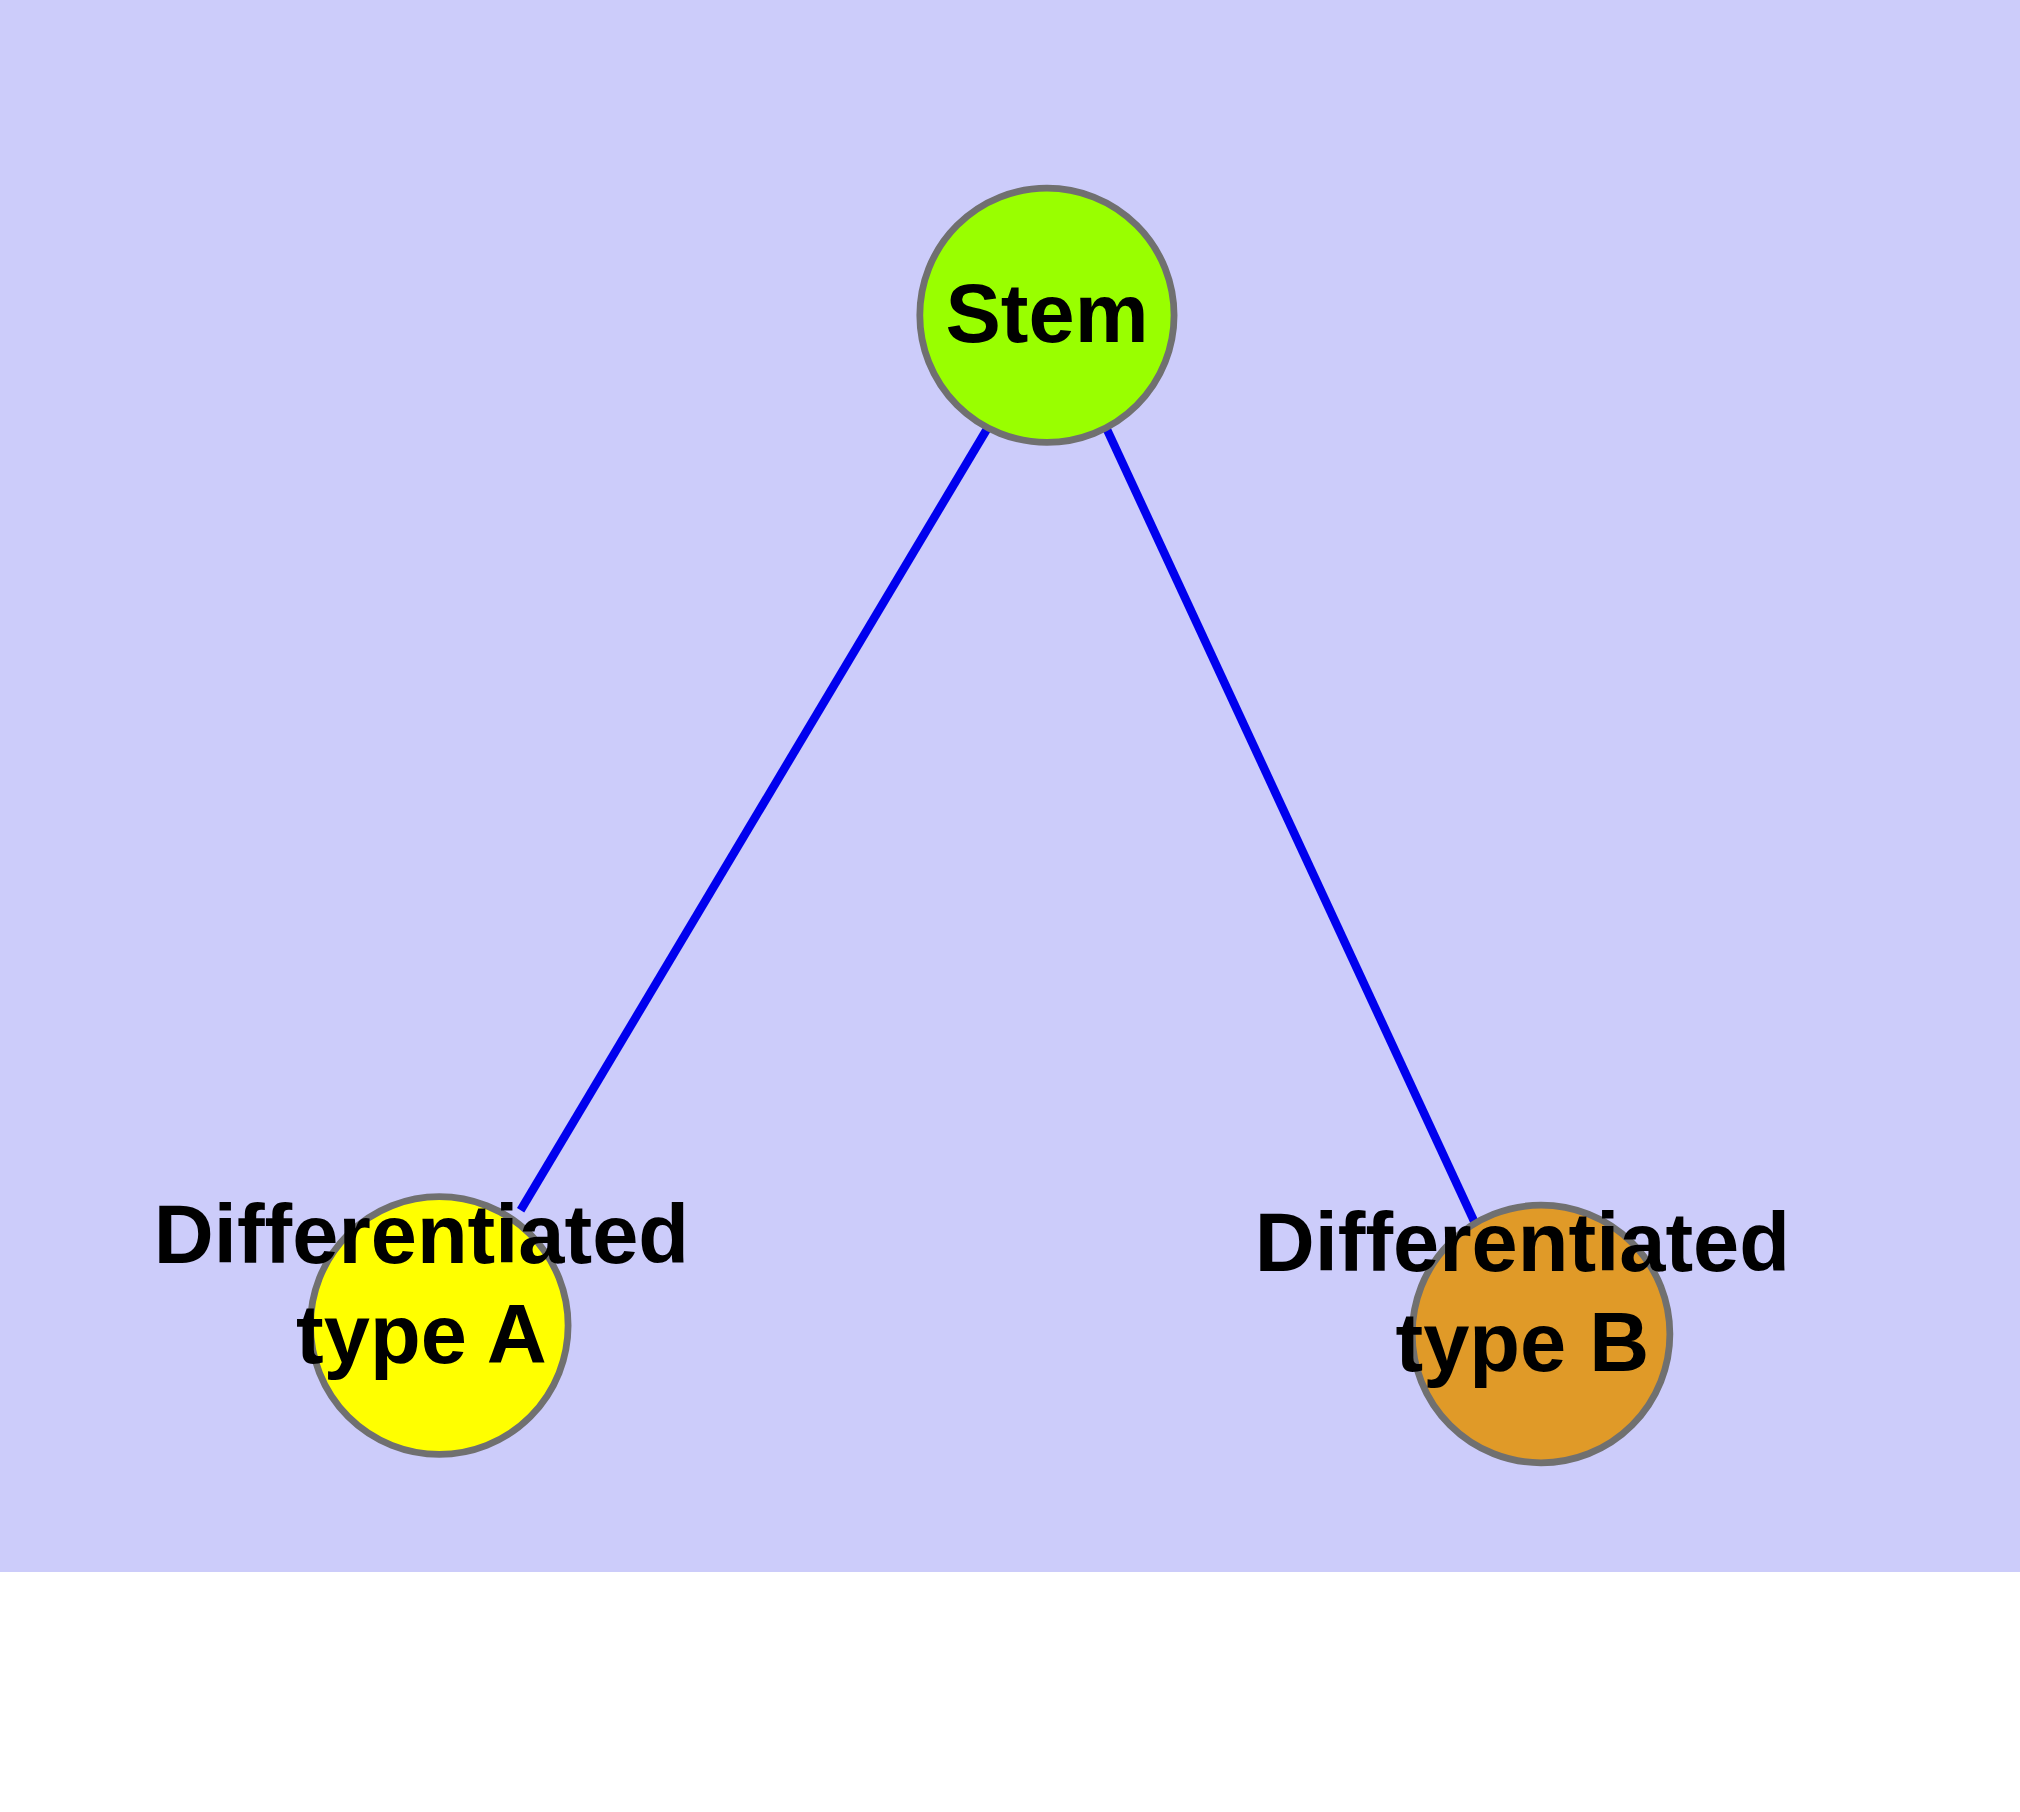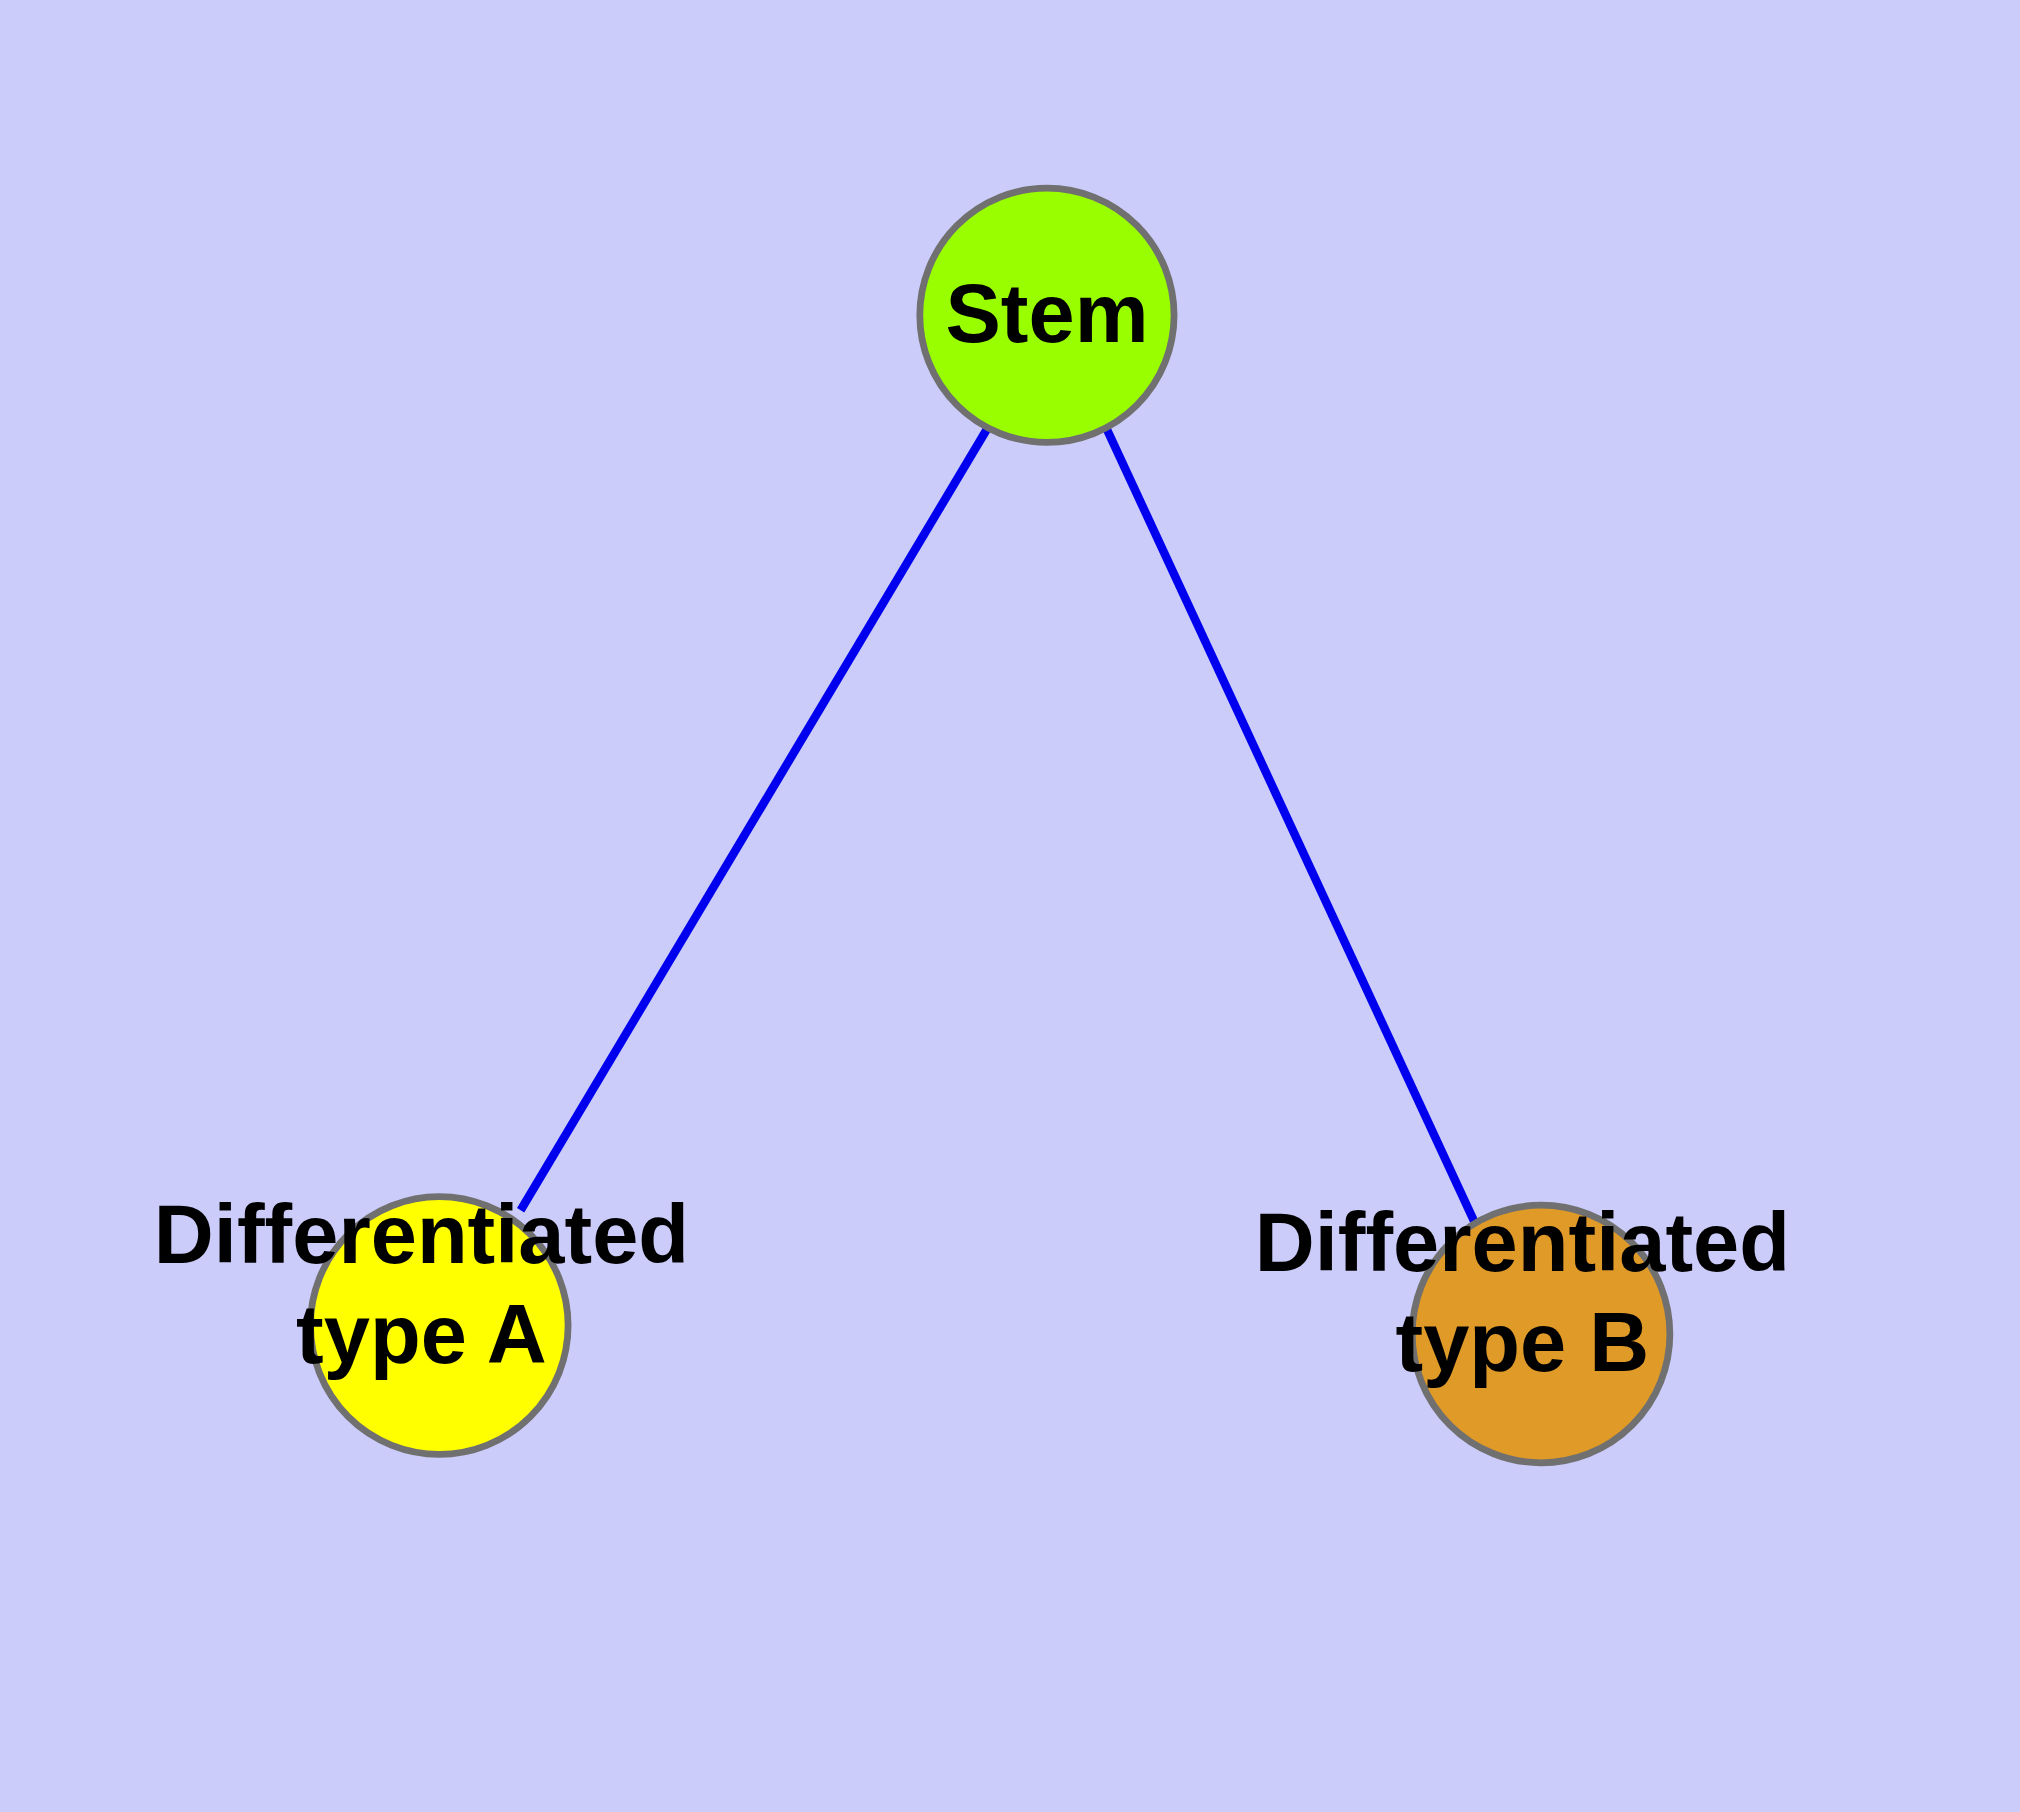--- a/index.html
+++ b/index.html
@@ -34,21 +34,21 @@
     fill: #000000;
     text-anchor: middle;
     dominant-baseline: middle;
     font-family: "Liberation Sans", "DejaVu Sans", sans-serif;
     white-space: pre;
   }
 </style>
 </head>
 <body>
 
-<div id="canvas" style="width: 2021px; height: 1812px;">
+<div id="canvas" style="width: 2021px; height: 1572px;">
 
   <div id="bg-rect" style="background: rgb(204, 204, 250);"></div>
 
   <svg id="graph-svg" viewBox="0 0 2384 2138" xmlns="http://www.w3.org/2000/svg" style="width: 2021px; height: 1812px;">
 
     <g id="edges-layer">
         <line x1="1165" y1="505" x2="614" y2="1428" stroke="#0000ee" stroke-width="10" stroke-linecap="butt"></line>
         <line x1="1305" y1="505" x2="1740" y2="1443" stroke="#0000ee" stroke-width="10" stroke-linecap="butt"></line>
       </g>
     <g id="nodes-layer">

